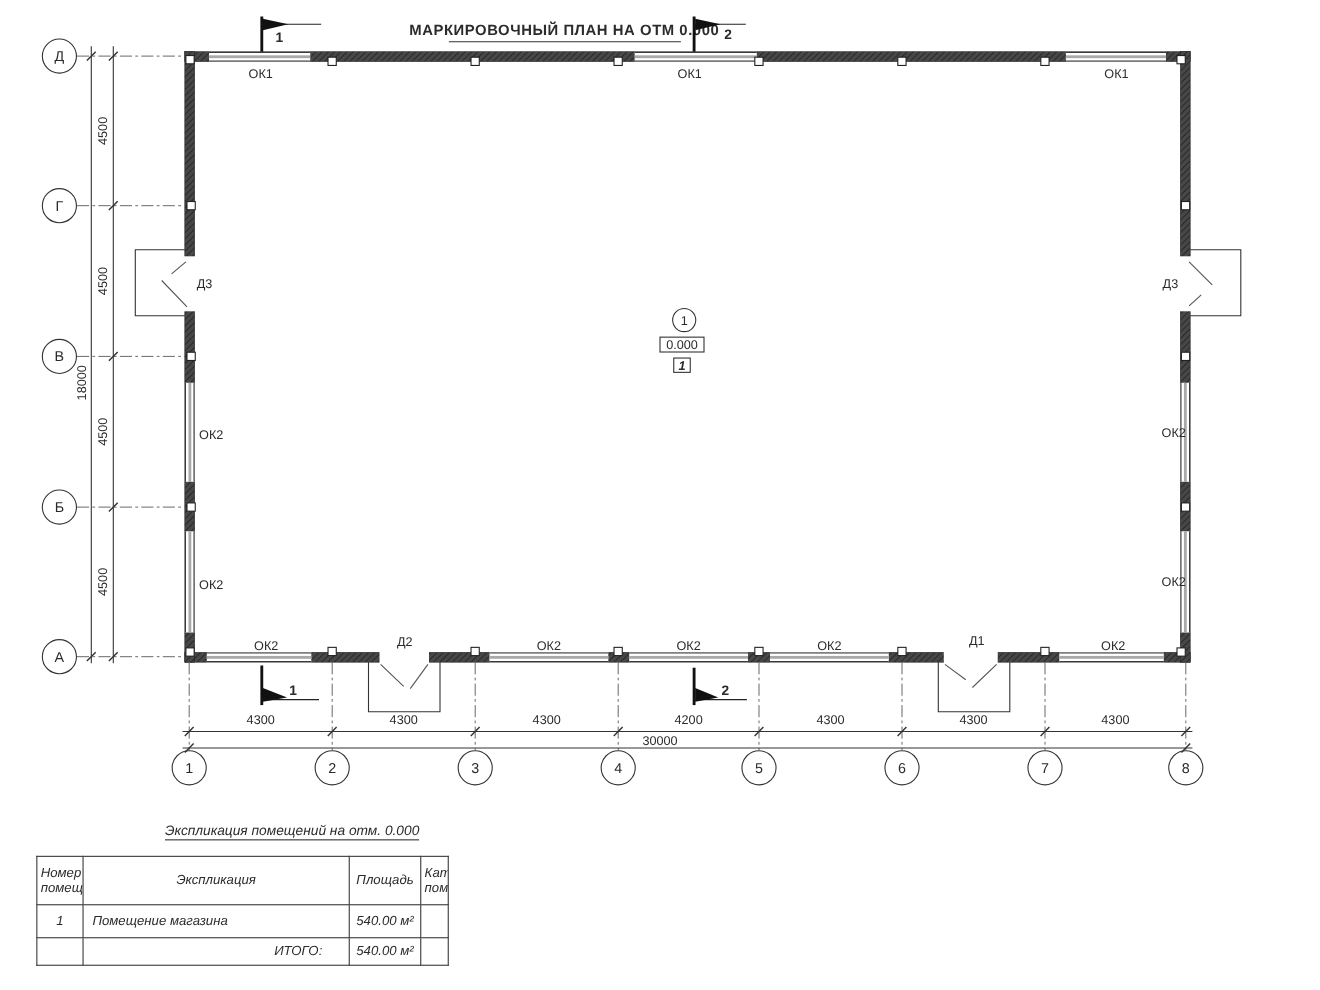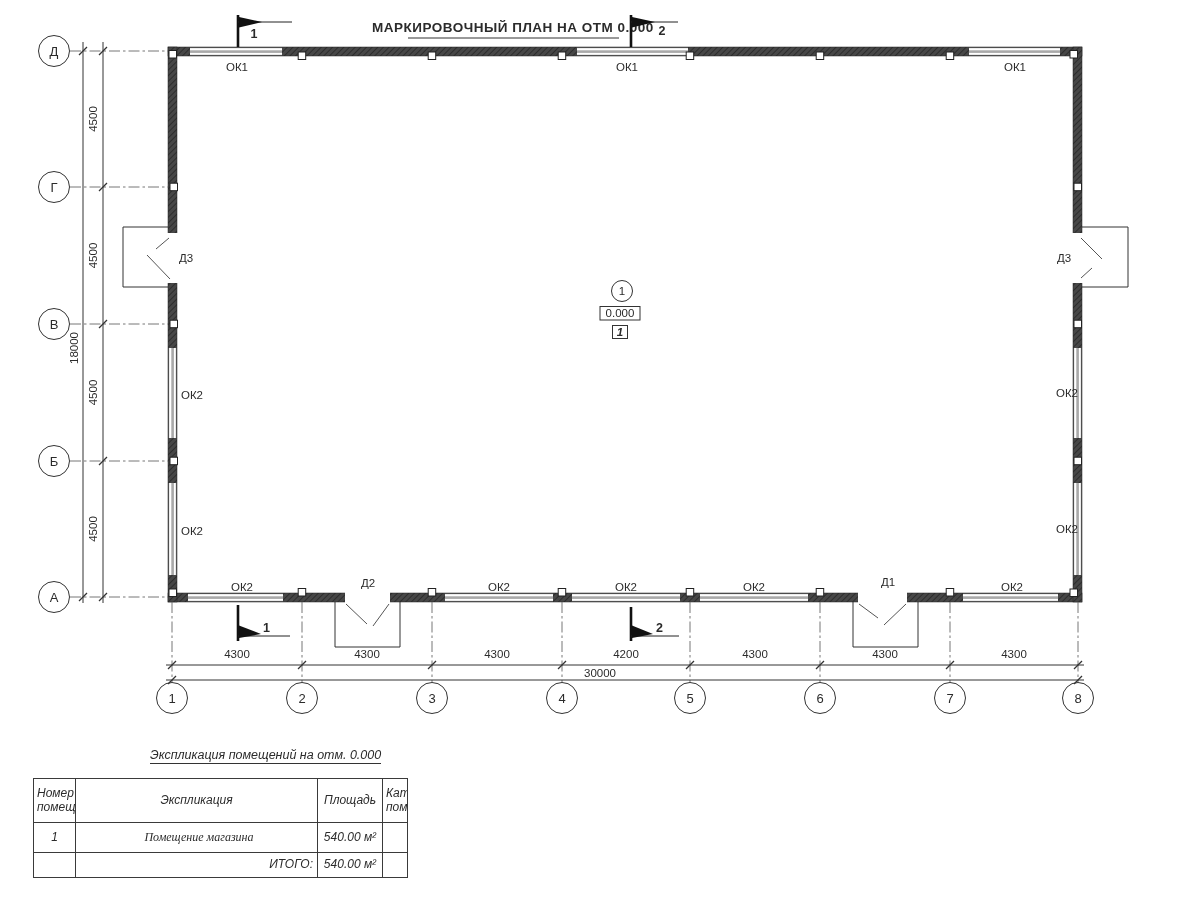--- a/index.html
+++ b/index.html
@@ -25,22 +25,22 @@
   
   .expl-title{position:absolute;left:110px;top:748px;font-size:12.5px;font-style:italic;
     color:#2b2b2b;border-bottom:1px solid #333;padding-bottom:1px;margin-left:40px;}
   table.expl{position:absolute;left:33px;top:778px;border-collapse:collapse;table-layout:fixed;
     width:374px;color:#2b2b2b;font-size:12px;font-style:italic;}
   table.expl td{border:1px solid #3a3a3a;padding:0 3px;text-align:center;vertical-align:middle;
     line-height:1.15;overflow:hidden;}
   table.expl .h{height:44px;}
   table.expl .r1{height:30px;}
   table.expl .r2{height:25px;}
-  table.expl td.name{text-align:center;padding-left:8px;font-family:Liberation Serif, serif;}
-  table.expl td.itogo{text-align:right;padding-right:4px;}
+  table.expl td.name{text-align:left;padding-left:8px;}
+  table.expl td.itogo{text-align:right;padding-right:24px;}
 </style>
 </head>
 <body>
 
 <div class="canvas">
 <svg width="1200" height="900" viewBox="0 0 1200 900">
   <defs>
     <pattern id="hatch" width="4" height="4" patternUnits="userSpaceOnUse" patternTransform="rotate(45)">
       <rect width="4" height="4" fill="#474747"></rect>
       <line x1="0" y1="0" x2="0" y2="4" stroke="#262626" stroke-width="1.6"></line>

